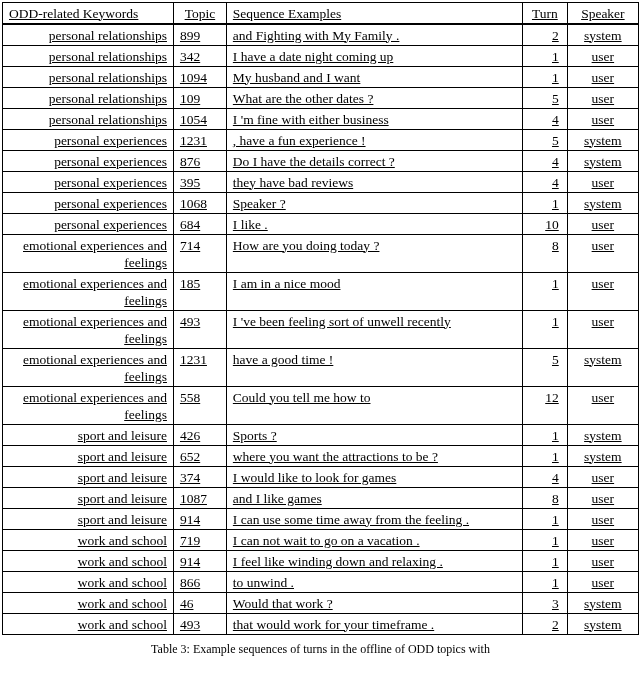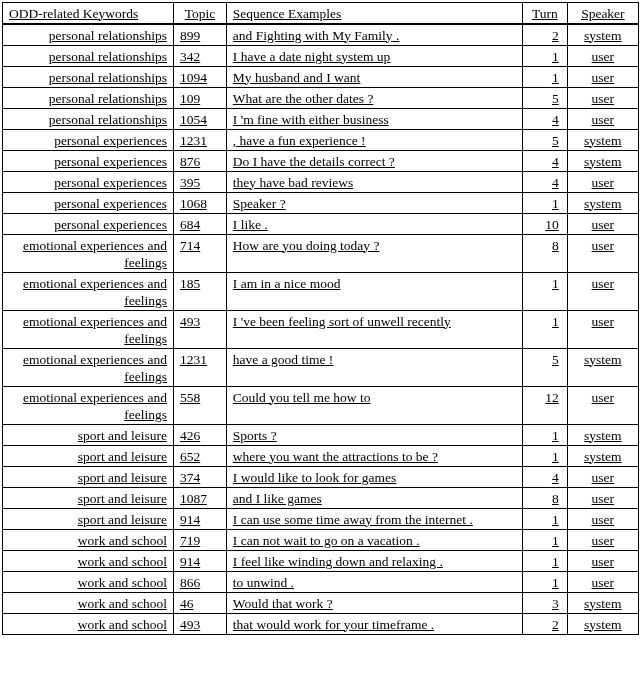--- a/index.html
+++ b/index.html
@@ -89,21 +89,21 @@
         <tr>
           <td class="cell-keyword">personal relationships</td>
           <td class="cell-topic">899</td>
           <td class="cell-sequence">and Fighting with My Family .</td>
           <td class="cell-turn">2</td>
           <td class="cell-speaker">system</td>
         </tr>
         <tr>
           <td class="cell-keyword">personal relationships</td>
           <td class="cell-topic">342</td>
-          <td class="cell-sequence">I have a date night system up</td>
+          <td class="cell-sequence">I have a date night coming up</td>
           <td class="cell-turn">1</td>
           <td class="cell-speaker">user</td>
         </tr>
         <tr>
           <td class="cell-keyword">personal relationships</td>
           <td class="cell-topic">1094</td>
           <td class="cell-sequence">My husband and I want</td>
           <td class="cell-turn">1</td>
           <td class="cell-speaker">user</td>
         </tr>
@@ -215,21 +215,21 @@
         <tr>
           <td class="cell-keyword">sport and leisure</td>
           <td class="cell-topic">1087</td>
           <td class="cell-sequence">and I like games</td>
           <td class="cell-turn">8</td>
           <td class="cell-speaker">user</td>
         </tr>
         <tr>
           <td class="cell-keyword">sport and leisure</td>
           <td class="cell-topic">914</td>
-          <td class="cell-sequence">I can use some time away from the internet .</td>
+          <td class="cell-sequence">I can use some time away from the feeling .</td>
           <td class="cell-turn">1</td>
           <td class="cell-speaker">user</td>
         </tr>
         <tr>
           <td class="cell-keyword">work and school</td>
           <td class="cell-topic">719</td>
           <td class="cell-sequence">I can not wait to go on a vacation .</td>
           <td class="cell-turn">1</td>
           <td class="cell-speaker">user</td>
         </tr>
@@ -257,13 +257,14 @@
         <tr>
           <td class="cell-keyword">work and school</td>
           <td class="cell-topic">493</td>
           <td class="cell-sequence">that would work for your timeframe .</td>
           <td class="cell-turn">2</td>
           <td class="cell-speaker">system</td>
         </tr>
       </tbody>
   </table>
 
+  <div class="caption">Table 3: Example sequences of turns in the offline of ODD topics with</div>
 </div>
 
 </body></html>

